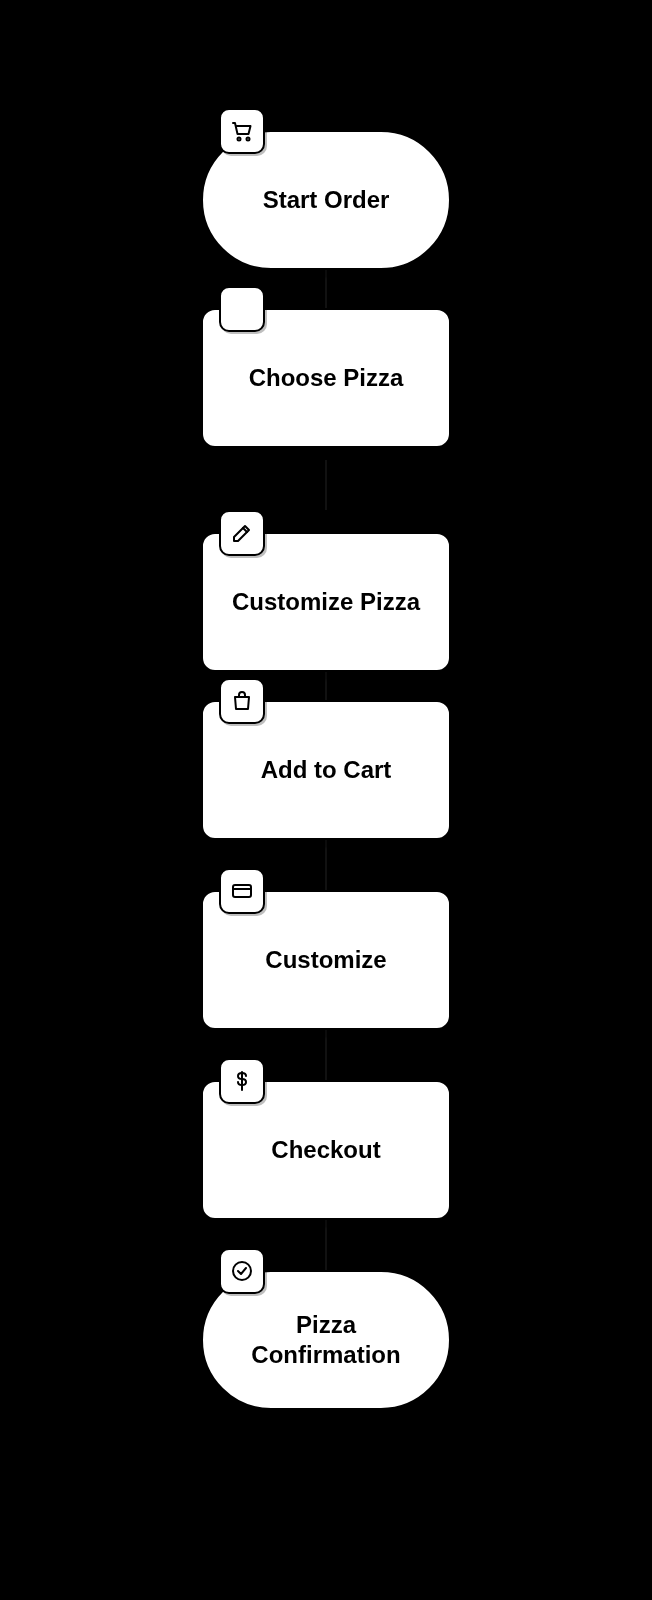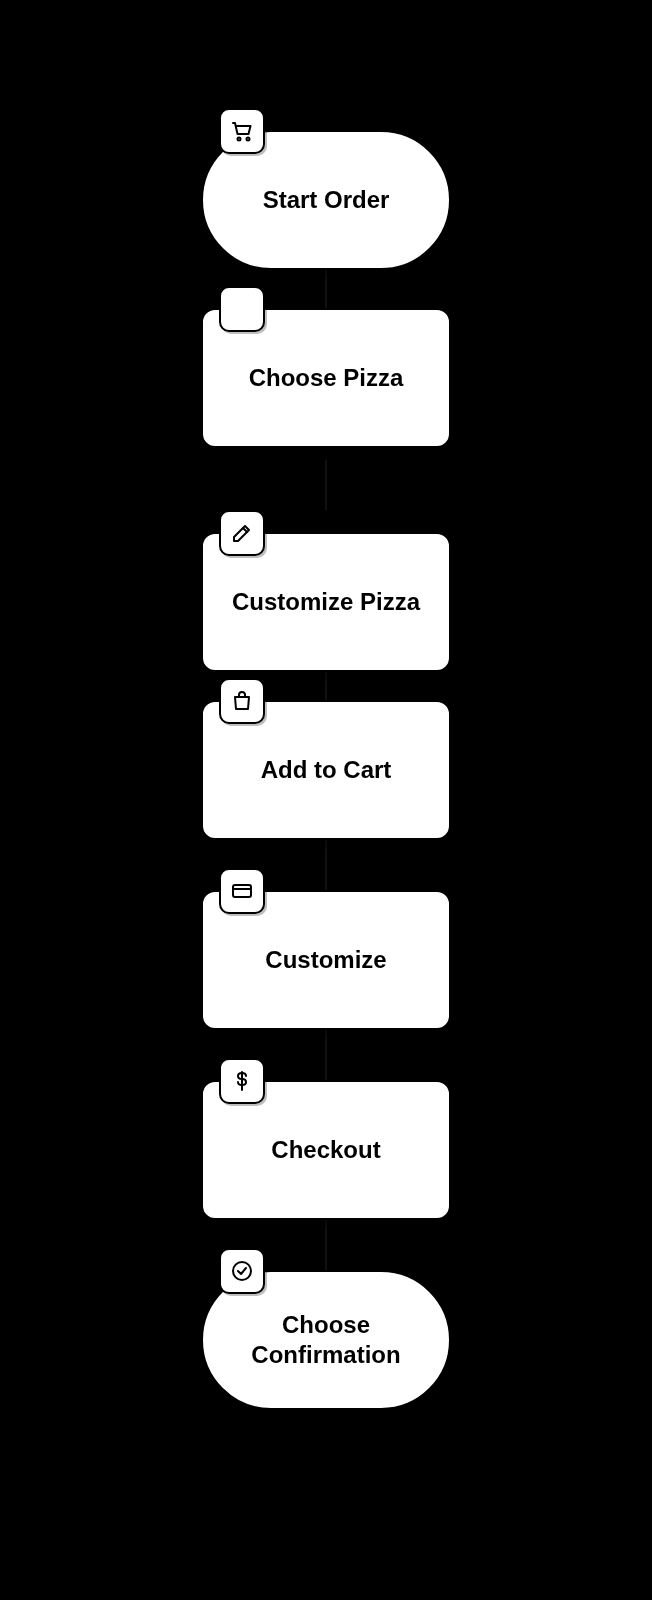--- a/index.html
+++ b/index.html
@@ -163,21 +163,21 @@
       <svg viewBox="0 0 24 24">
           <path d="M12 3v18"></path>
           <path d="M16 7c0-2-2-3-4-3s-4 1-4 3 2 3 4 3 4 1 4 3-2 3-4 3-4-1-4-3"></path>
         </svg>
     </div>
   </div>
 
   <div class="node" style="top:1270px">
     <div class="shadow terminal"></div>
     <div class="box terminal">
-      <span class="label">Choose Confirmation</span>
+      <span class="label">Pizza Confirmation</span>
     </div>
     <div class="icon-badge">
       <svg viewBox="0 0 24 24">
           <circle cx="12" cy="12" r="9"></circle>
           <path d="M8 12l3 3 5-6"></path>
         </svg>
     </div>
   </div>
 
 </div>

